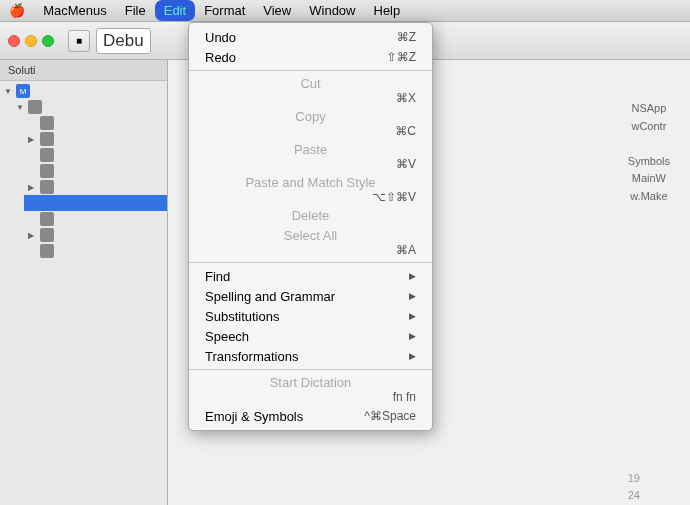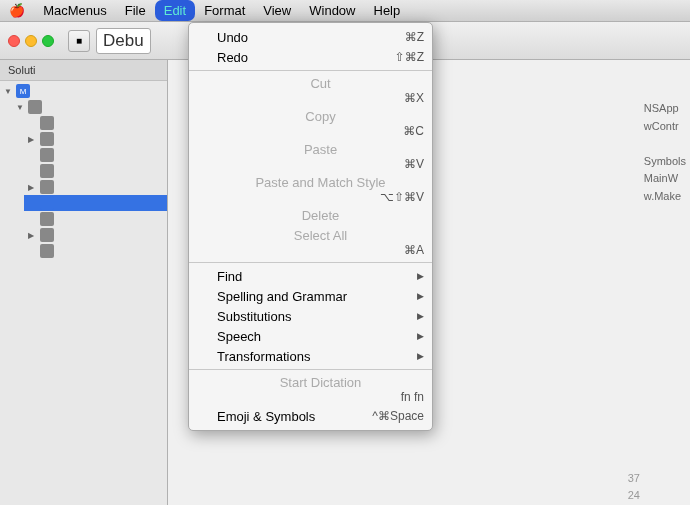--- a/index.html
+++ b/index.html
@@ -149,22 +149,22 @@
       position: relative;
     }
 
     
     .right-text {
       position: absolute;
       right: 0;
       top: 40px;
       font-size: 11px;
       color: #666;
-      text-align: left;
-      padding-right: 4px;
+      text-align: center;
+      padding-right: 20px;
       line-height: 1.6;
     }
 
     
     .line-numbers {
       position: absolute;
       bottom: 0;
       right: 50px;
       font-size: 11px;
       color: #999;
@@ -182,26 +182,25 @@
       border: 1px solid #aaa;
       border-radius: 5px;
       box-shadow: 2px 4px 16px rgba(0,0,0,0.35);
       z-index: 200;
       padding: 4px 0;
     }
     .menu-item {
       display: flex;
       align-items: center;
       justify-content: space-between;
-      padding: 2px 8px;
+      padding: 2px 16px;
       font-size: 13px;
       color: #000;
       cursor: default;
       min-height: 20px;
-      margin-left: 20px;
     }
     .menu-item.disabled {
       color: #aaa;
       flex-direction: column;
     }
     .menu-item.has-submenu::after {
       content: '▶';
       font-size: 9px;
       color: #555;
       margin-left: 4px;
@@ -321,21 +320,21 @@
   <div class="content-area">
     <div class="right-text">
       <div>NSApp</div>
       <div>wContr</div>
       <br>
       <div>Symbols</div>
       <div>MainW</div>
       <div>w.Make</div>
     </div>
     <div class="line-numbers">
-      <div>37</div>
+      <div>19</div>
       <div>24</div>
     </div>
   </div>
 </div>
 
 <div class="dropdown-menu" id="edit-menu">
 <div class="menu-item">
       <span class="menu-item-text">Undo</span>
       <span class="shortcut">⌘Z</span>
     </div>

